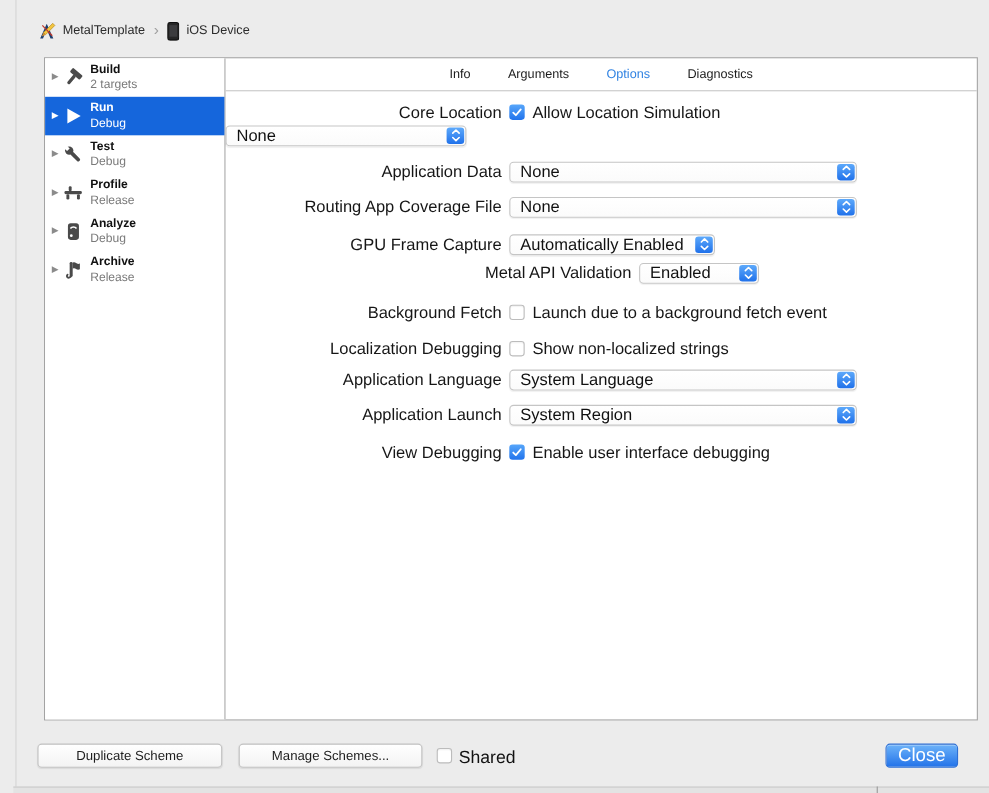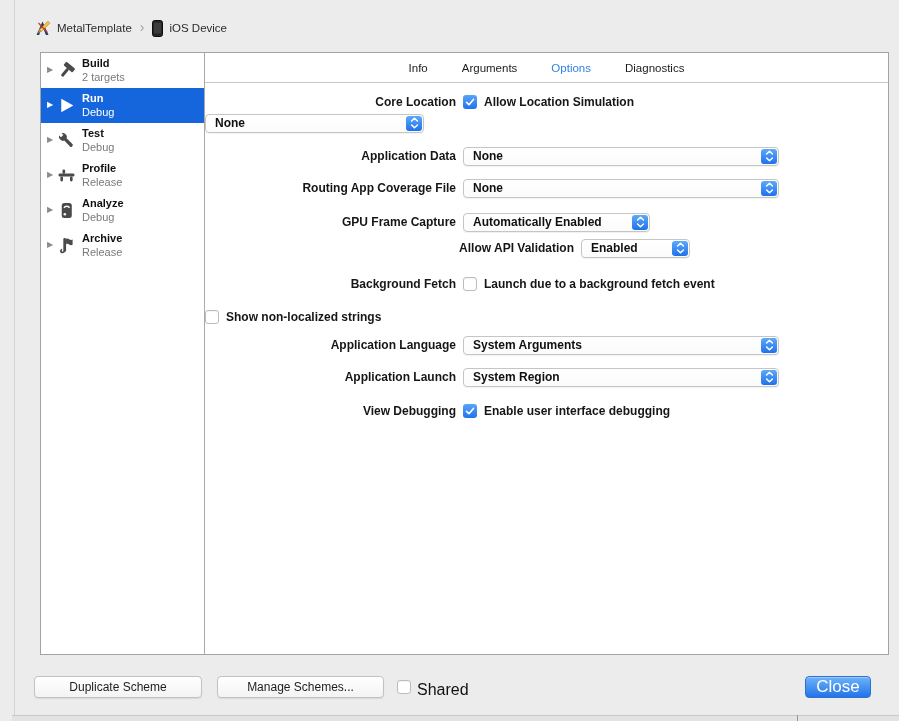--- a/index.html
+++ b/index.html
@@ -32,21 +32,21 @@
   .side-title { display:block; font-size:11px; font-weight:bold; color:#111; }
   .side-sub { display:block; font-size:11px; color:#7a7a7a; }
   .side-row.selected .side-title, .side-row.selected .side-sub { color:#fff; }
 
   
   .main { position:absolute; left:164px; right:0; top:0; bottom:0; }
   .tabbar { height:30px; border-bottom:1px solid #c8c8c8; display:flex; align-items:center; justify-content:center; gap:34px; font-size:11.5px; color:#1c1c1c; }
   .tab.active { color:#3183e2; }
 
   
-  .form { position:absolute; left:0; top:30px; right:0; bottom:0; font-size:12px; color:#161616;font-weight:bold; }
+  .form { position:absolute; left:0; top:30px; right:0; bottom:0; font-size:15px; color:#161616; }
   .frow { position:absolute; left:0; height:20px; display:flex; align-items:center; white-space:nowrap; }
   .flabel { width:251px; text-align:right; margin-right:7px; flex:none; }
   .flabel.w-dl { width:348px; }
   .flabel.w-metal { width:369px; }
 
   .popup { position:relative; height:19px; border:1px solid #c5c5c5; border-radius:4px; background:linear-gradient(#ffffff,#fbfbfb); box-shadow:0 1px 1px rgba(0,0,0,0.06); display:flex; align-items:center; flex:none; }
   .popup-value { padding-left:9px; padding-right:24px; color:#101010; }
   .stepper { position:absolute; right:1px; top:1px; bottom:1px; width:16px; border-radius:3px; background:linear-gradient(#5da9fb,#2071ea); display:flex; align-items:center; justify-content:center; }
 
   .checkbox { width:14px; height:14px; border-radius:3px; flex:none; display:inline-flex; align-items:center; justify-content:center; }
@@ -252,47 +252,48 @@
             <span class="stepper">
               <svg width="9" height="14" viewBox="0 0 9 14">
                   <polyline points="1.6,5 4.5,2.2 7.4,5" fill="none" stroke="#fff" stroke-width="1.5" stroke-linecap="round" stroke-linejoin="round"></polyline>
                   <polyline points="1.6,9 4.5,11.8 7.4,9" fill="none" stroke="#fff" stroke-width="1.5" stroke-linecap="round" stroke-linejoin="round"></polyline>
                 </svg>
             </span>
           </div>
         </div>
 
         <div class="frow" style="top:155px">
-          <span class="flabel w-metal">Allow API Validation</span>
+          <span class="flabel w-metal">Metal API Validation</span>
           <div class="popup" style="width:109px">
             <span class="popup-value">Enabled</span>
             <span class="stepper">
               <svg width="9" height="14" viewBox="0 0 9 14">
                   <polyline points="1.6,5 4.5,2.2 7.4,5" fill="none" stroke="#fff" stroke-width="1.5" stroke-linecap="round" stroke-linejoin="round"></polyline>
                   <polyline points="1.6,9 4.5,11.8 7.4,9" fill="none" stroke="#fff" stroke-width="1.5" stroke-linecap="round" stroke-linejoin="round"></polyline>
                 </svg>
             </span>
           </div>
         </div>
 
         <div class="frow" style="top:191px">
           <span class="flabel">Background Fetch</span>
           <span class="checkbox unchecked"></span>
           <span class="cb-label">Launch due to a background fetch event</span>
         </div>
 
         <div class="frow" style="top:224px">
+          <span class="flabel">Localization Debugging</span>
           <span class="checkbox unchecked"></span>
           <span class="cb-label">Show non-localized strings</span>
         </div>
 
         <div class="frow" style="top:252px">
           <span class="flabel">Application Language</span>
           <div class="popup" style="width:316px">
-            <span class="popup-value">System Arguments</span>
+            <span class="popup-value">System Language</span>
             <span class="stepper">
               <svg width="9" height="14" viewBox="0 0 9 14">
                   <polyline points="1.6,5 4.5,2.2 7.4,5" fill="none" stroke="#fff" stroke-width="1.5" stroke-linecap="round" stroke-linejoin="round"></polyline>
                   <polyline points="1.6,9 4.5,11.8 7.4,9" fill="none" stroke="#fff" stroke-width="1.5" stroke-linecap="round" stroke-linejoin="round"></polyline>
                 </svg>
             </span>
           </div>
         </div>
 
         <div class="frow" style="top:284px">

